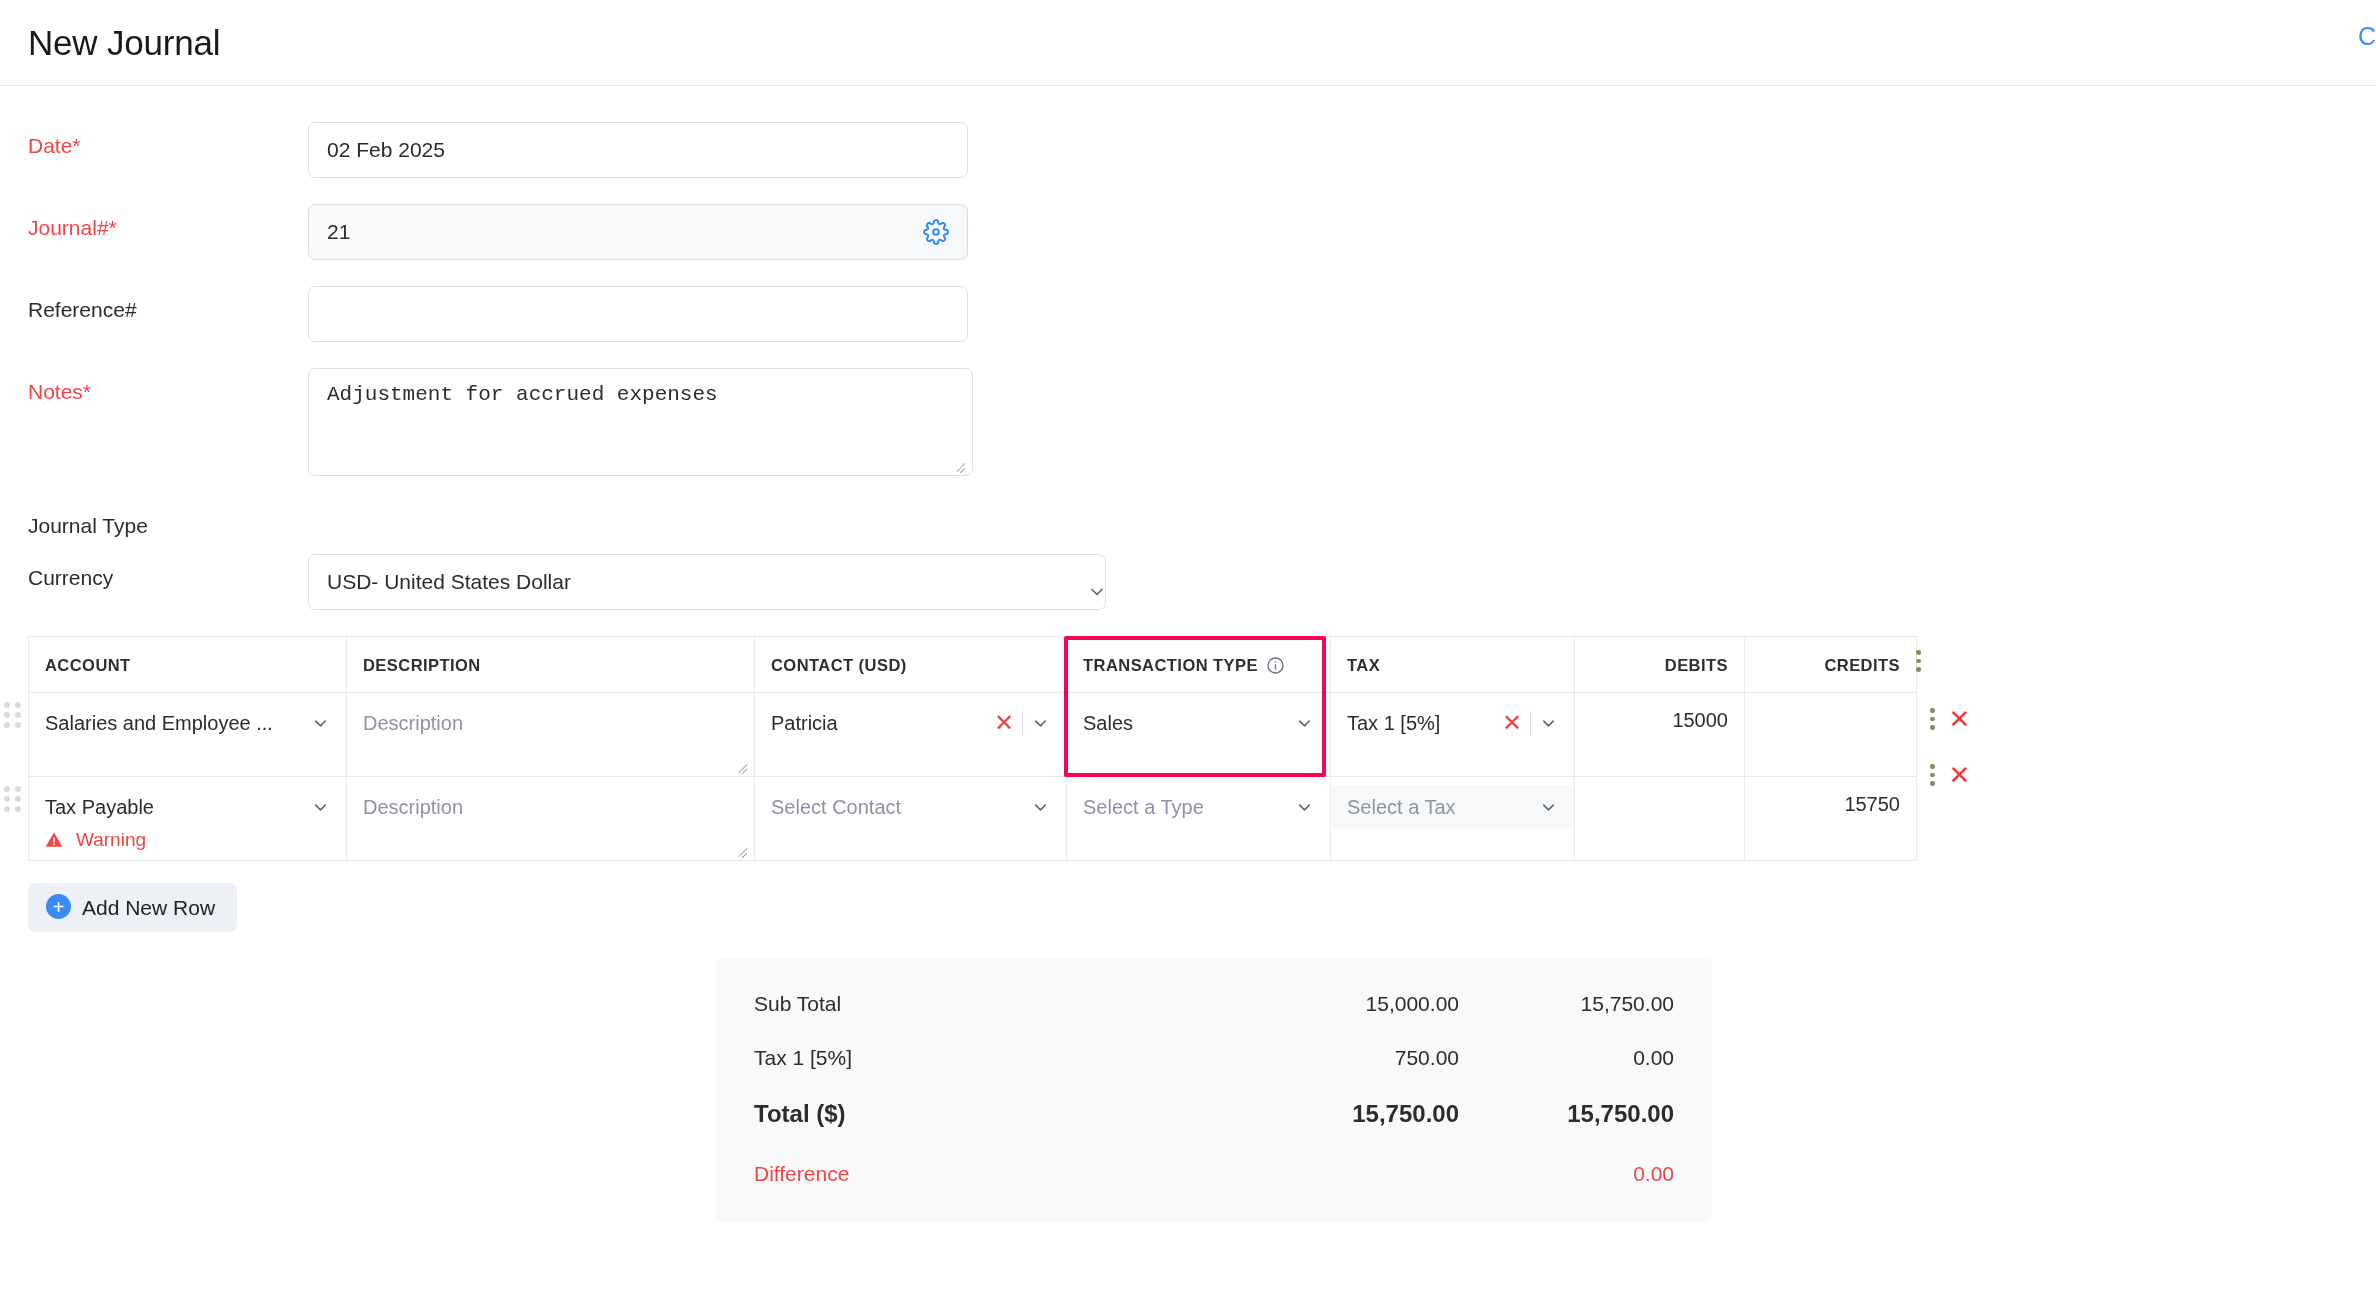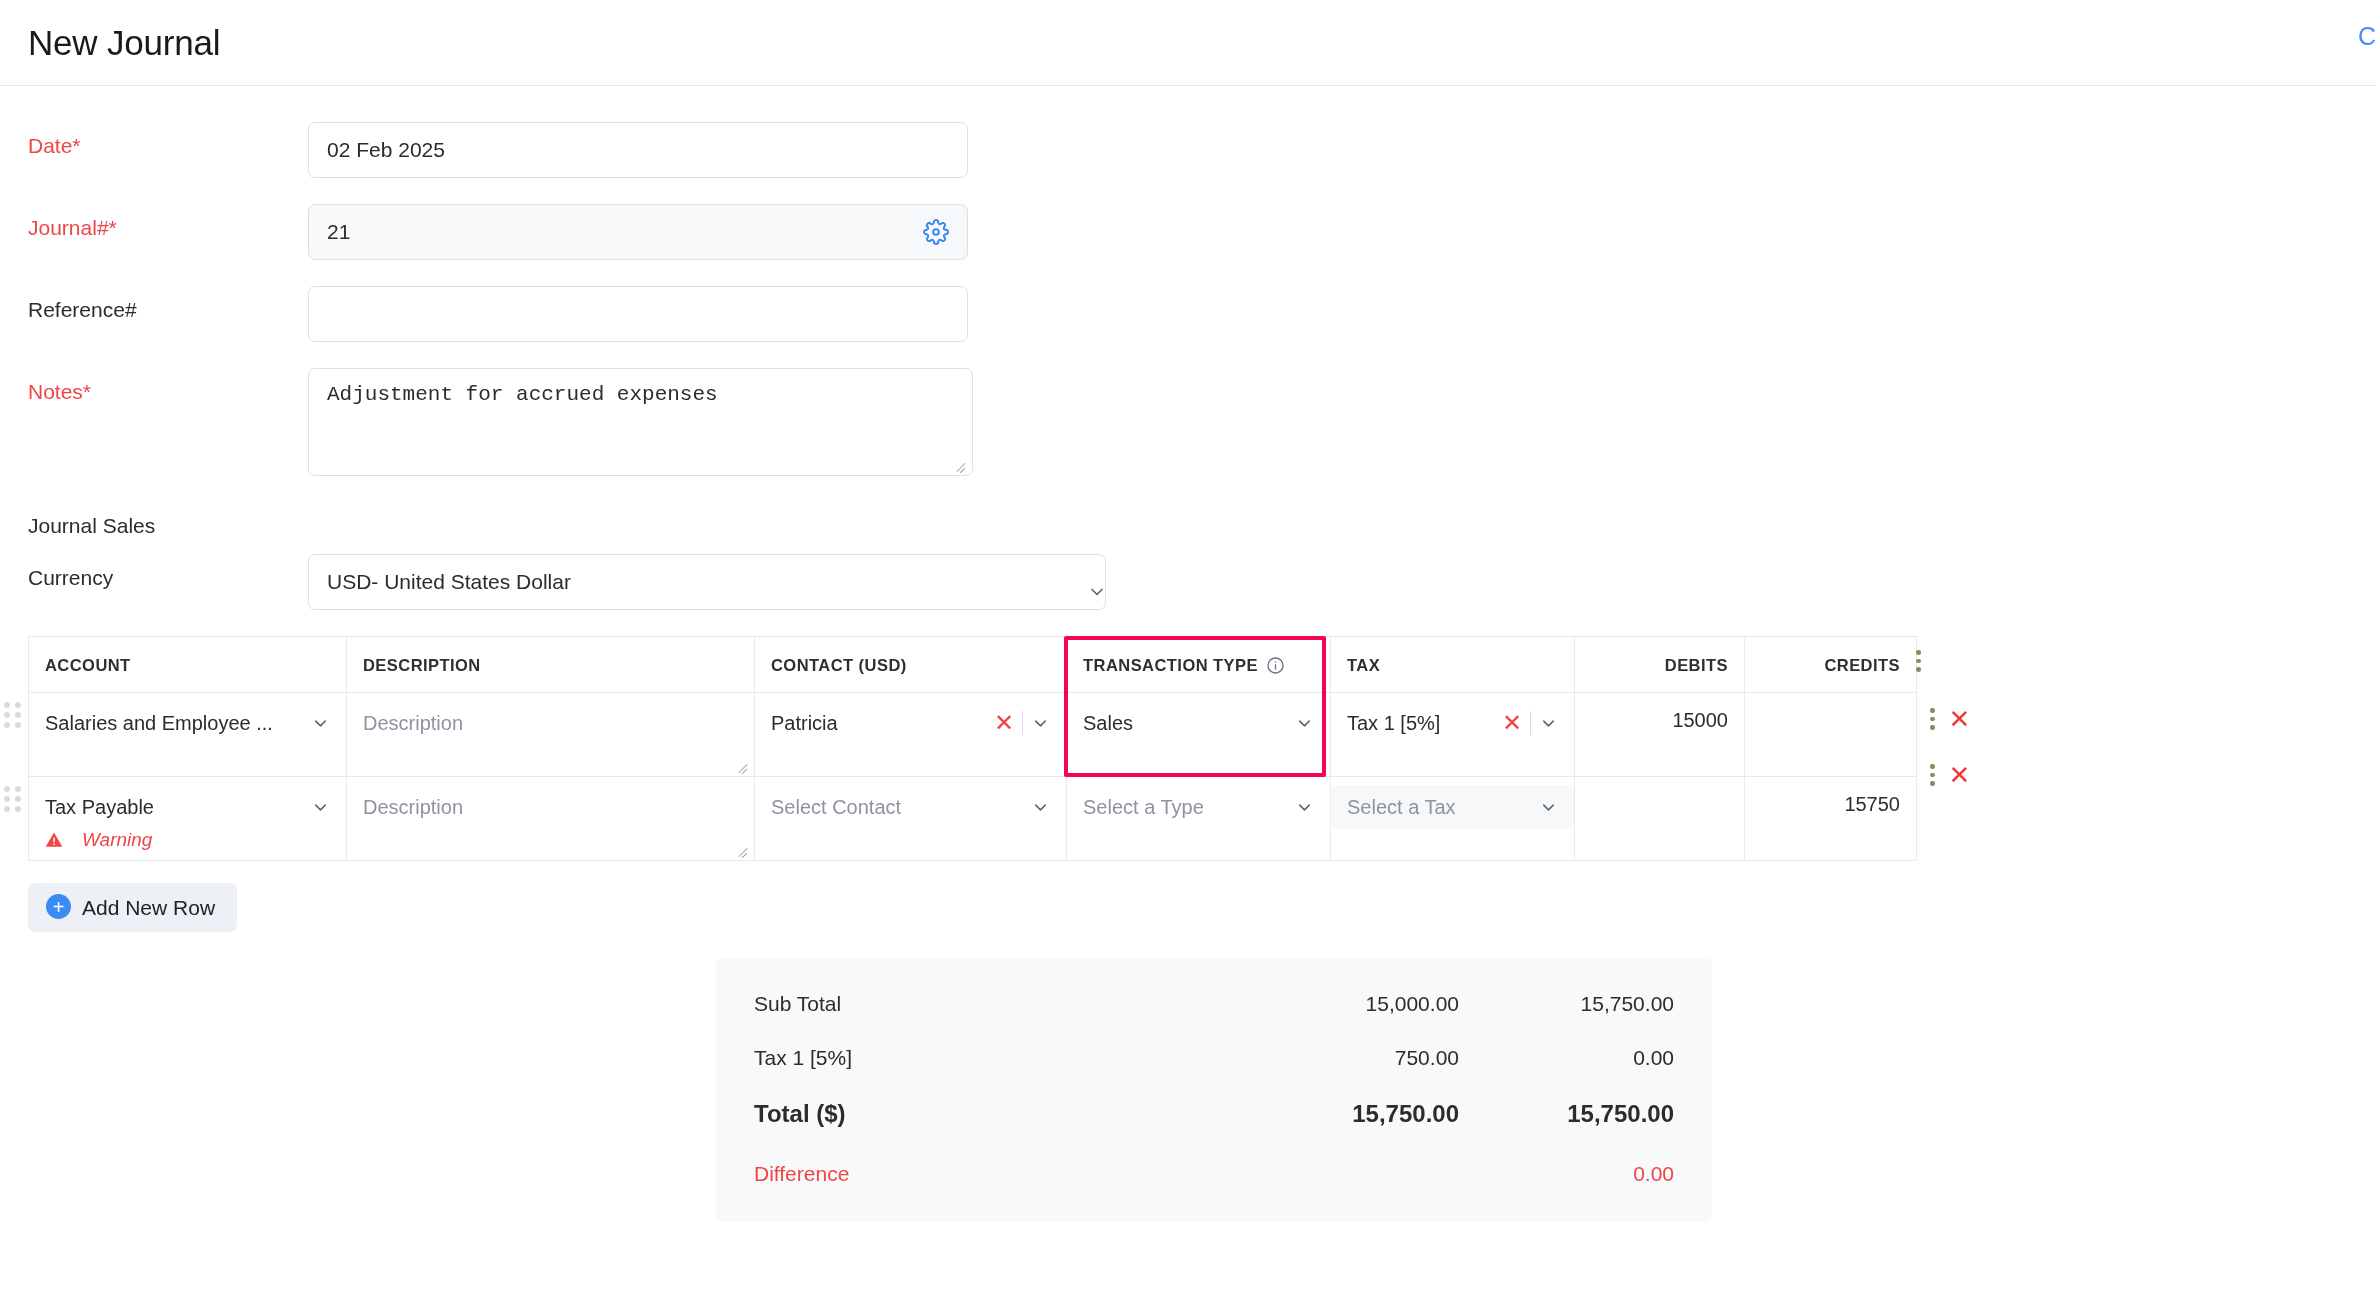--- a/index.html
+++ b/index.html
@@ -188,23 +188,23 @@
   .cell-text.ph { color: #8d93a1; }
   .cell-num { padding: 16px 16px 0 16px; font-size: 20px; text-align: right; color: #2c2c2c; }
   .icon-x {
     color: #f04545; font-size: 24px; line-height: 1; cursor: pointer;
     margin: 0 6px 0 8px; flex: 0 0 auto;
   }
   .divider-v { width:1px; height:24px; background:#d6d9de; margin: 0 8px 0 2px; flex:0 0 auto; }
   .chev-sm { flex: 0 0 auto; cursor: pointer; display:flex; align-items:center; }
   .desc-cell { position: relative; }
   .warning {
-    display: flex; align-items: center; gap: 19px;
+    display: flex; align-items: center; gap: 13px;
     padding: 8px 16px 0 16px;
-    color: #f04545; font-size: 19px; font-style: italic;
+    color: #f04545; font-size: 19px;
   }
   .tax-disabled { background: #f7f8fa; border-radius: 7px; }
 
   
   .hl-box {
     position: absolute;
     border: 4px solid #f5054f;
     border-radius: 2px;
     pointer-events: none;
     z-index: 5;
@@ -321,21 +321,21 @@
 
   <div class="form-row">
     <div class="form-label req">Notes*</div>
     <div class="notes-box">
       <span>Adjustment for accrued expenses</span>
       <span class="resize-grip"></span>
     </div>
   </div>
 
   <div class="form-row" style="margin-bottom:16px;">
-    <div class="form-label">Journal Sales</div>
+    <div class="form-label">Journal Type</div>
   </div>
 
   <div class="form-row">
     <div class="form-label">Currency</div>
     <div class="select-field">
       <span>USD- United States Dollar</span>
       <span class="chev">
         <svg width="20" height="20" viewBox="0 0 24 24" fill="none" stroke="#5e6675" stroke-width="2" stroke-linecap="round" stroke-linejoin="round">
             <polyline points="6 9 12 15 18 9"></polyline>
           </svg>

